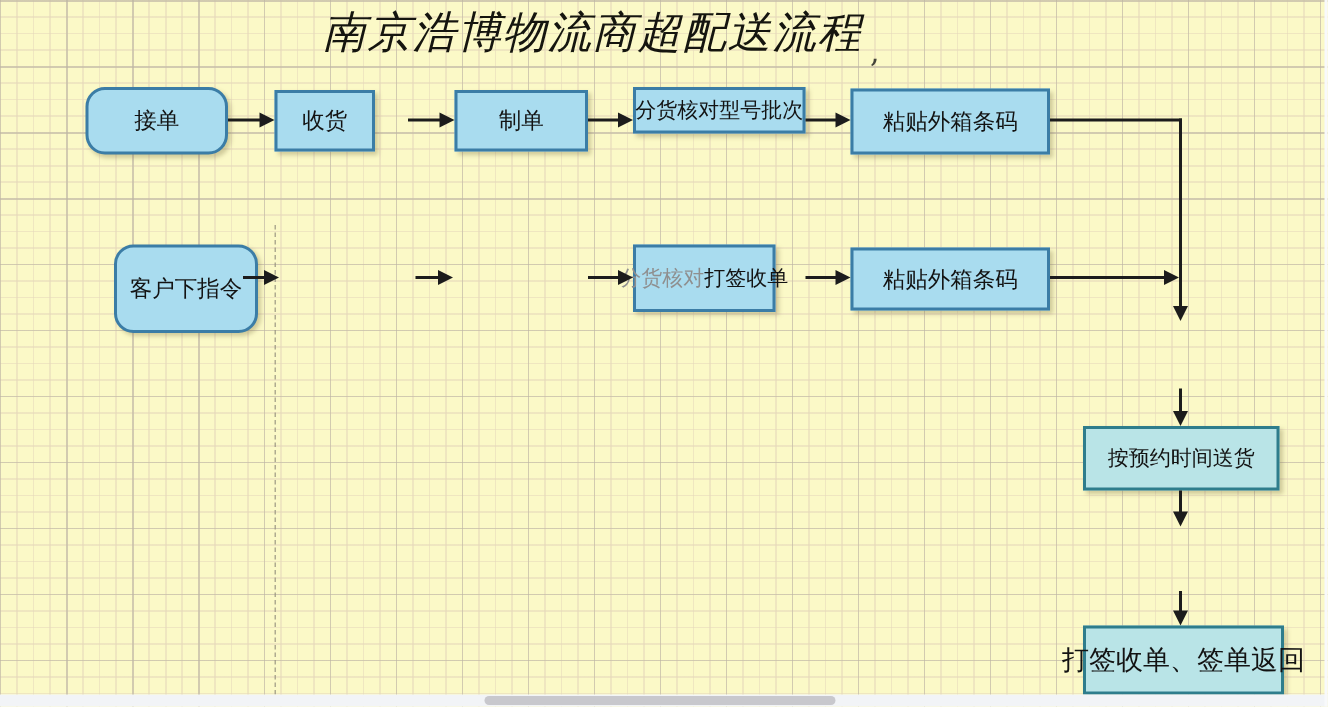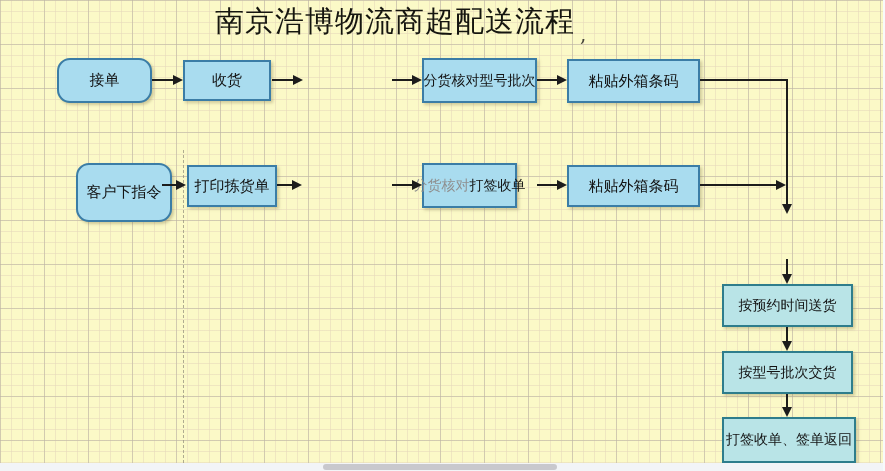--- a/index.html
+++ b/index.html
@@ -12,37 +12,37 @@
     background-color:#fbf9c7;
     background-image:
       repeating-linear-gradient(to right, rgba(186,180,162,.55) 0 1px, transparent 1px 44px),
       repeating-linear-gradient(to bottom, rgba(186,180,162,.55) 0 1px, transparent 1px 44px),
       repeating-linear-gradient(to right, rgba(229,215,186,.55) 0 1px, transparent 1px 11px),
       repeating-linear-gradient(to bottom, rgba(229,215,186,.55) 0 1px, transparent 1px 11px);
   }
   .title{
     position:absolute;left:160px;top:2px;width:470px;height:40px;
     display:flex;align-items:center;justify-content:center;
-    font-family:"DejaVu Serif", serif;
+    font-family:"DejaVu Serif", serif;font-style:italic;
     font-size:29px;color:#15150f;letter-spacing:1px;white-space:nowrap;
   }
   .title-tick{
     position:absolute;left:580px;top:22px;
     font-family:"DejaVu Serif", serif;font-size:20px;color:#44433a;
   }
   .node{
     position:absolute;display:flex;align-items:center;justify-content:center;
     box-sizing:border-box;text-align:center;white-space:nowrap;
     color:#131313;cursor:default;
     box-shadow:2px 2px 3px rgba(125,115,70,.35);
   }
   .node-blue{background:#a9dcef;border:2px solid #3b7da6;}
   .node-teal{background:#b9e4e7;border:2px solid #2e7d8c;}
   .rounded{border-radius:13px;}
-  .fs15{font-size:15px;} .fs14{font-size:14px;} .fs13{font-size:14px;}
+  .fs15{font-size:15px;} .fs14{font-size:14px;} .fs13{font-size:18px;}
   .faded{color:#8f8f8f;}
   .hline{position:absolute;height:2px;background:#1c1c1c;}
   .vline{position:absolute;width:2px;background:#1c1c1c;}
   .ah-right{position:absolute;width:0;height:0;
     border-top:5px solid transparent;border-bottom:5px solid transparent;
     border-left:10px solid #1c1c1c;}
   .ah-down{position:absolute;width:0;height:0;
     border-left:5px solid transparent;border-right:5px solid transparent;
     border-top:10px solid #1c1c1c;}
   .pagebreak{
@@ -66,49 +66,46 @@
 <div class="canvas">
 
   <div class="title">南京浩博物流商超配送流程</div>
   <div class="title-tick">,</div>
 
   <div class="pagebreak"></div>
 
   <div class="node node-blue rounded fs15" style="left:57px;top:58px;width:95px;height:45px;">
     <span>接单</span>
   </div>
-  <div class="node node-blue fs15" style="left:183px;top:60px;width:88px;height:41px;">
+  <div class="node node-blue fs15" style="left:183px;top:60px;width:67px;height:41px;">
     <span>收货</span>
   </div>
-  <div class="node node-blue fs14" style="left:422px;top:58px;width:115px;height:45px;">
+  <div class="node node-blue fs15" style="left:303px;top:60px;width:89px;height:41px;">
+    <span>制单</span>
+  </div>
+  <div class="node node-blue fs14" style="left:422px;top:58px;width:115px;height:31px;">
     <span>分货核对型号批次</span>
   </div>
   <div class="node node-blue fs15" style="left:567px;top:59px;width:133px;height:44px;">
     <span>粘贴外箱条码</span>
   </div>
 
   <div class="node node-blue rounded fs15" style="left:76px;top:163px;width:96px;height:59px;">
     <span>客户下指令</span>
-  </div>
-  <div class="node node-blue fs15" style="left:187px;top:165px;width:90px;height:42px;">
-    <span>打印拣货单</span>
   </div>
   <div class="node node-blue fs14" style="left:422px;top:163px;width:95px;height:45px;">
     <span class="faded">分货核对</span>
       <span>打签收单</span>
   </div>
   <div class="node node-blue fs15" style="left:567px;top:165px;width:133px;height:42px;">
     <span>粘贴外箱条码</span>
   </div>
 
   <div class="node node-teal fs14" style="left:722px;top:284px;width:131px;height:43px;">
     <span>按预约时间送货</span>
-  </div>
-  <div class="node node-teal fs14" style="left:722px;top:351px;width:131px;height:43px;">
-    <span>按型号批次交货</span>
   </div>
   <div class="node node-teal fs13" style="left:722px;top:417px;width:134px;height:46px;">
     <span>打签收单、签单返回</span>
   </div>
 
   <div class="hline" style="left:152px;top:79px;width:23px;"></div>
   <div class="ah-right" style="left:173px;top:75px;"></div>
 
   <div class="hline" style="left:272px;top:79px;width:23px;"></div>
   <div class="ah-right" style="left:293px;top:75px;"></div>

